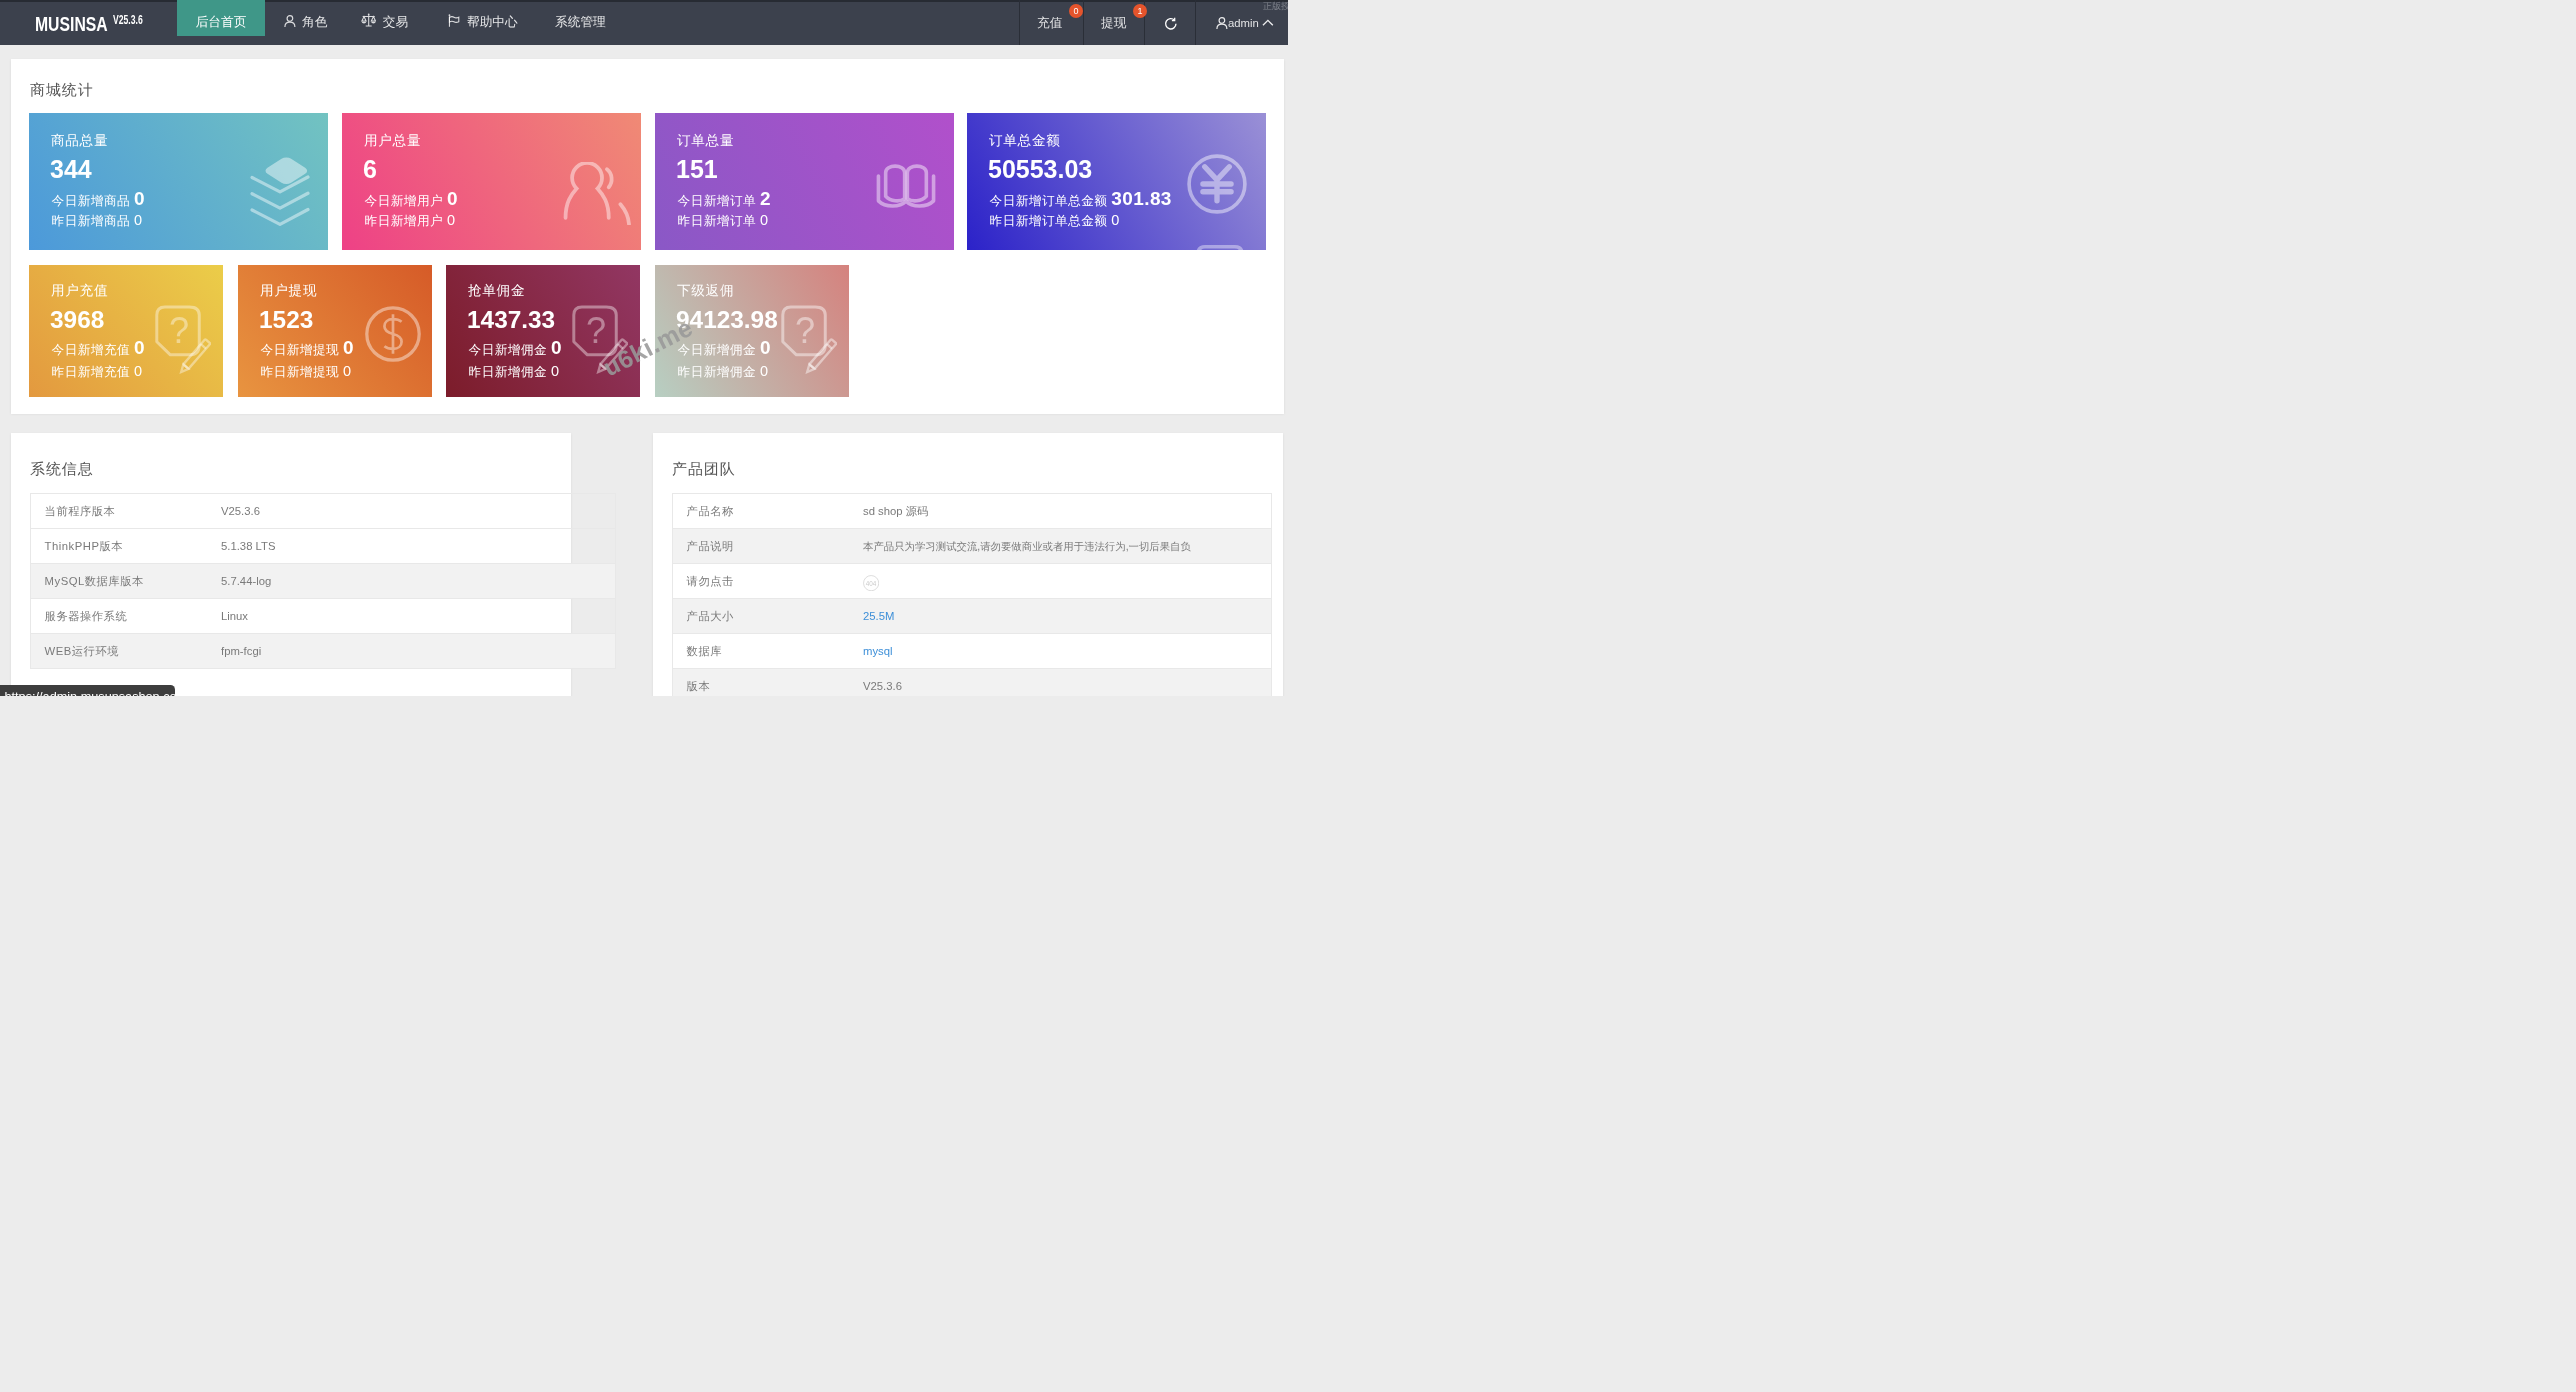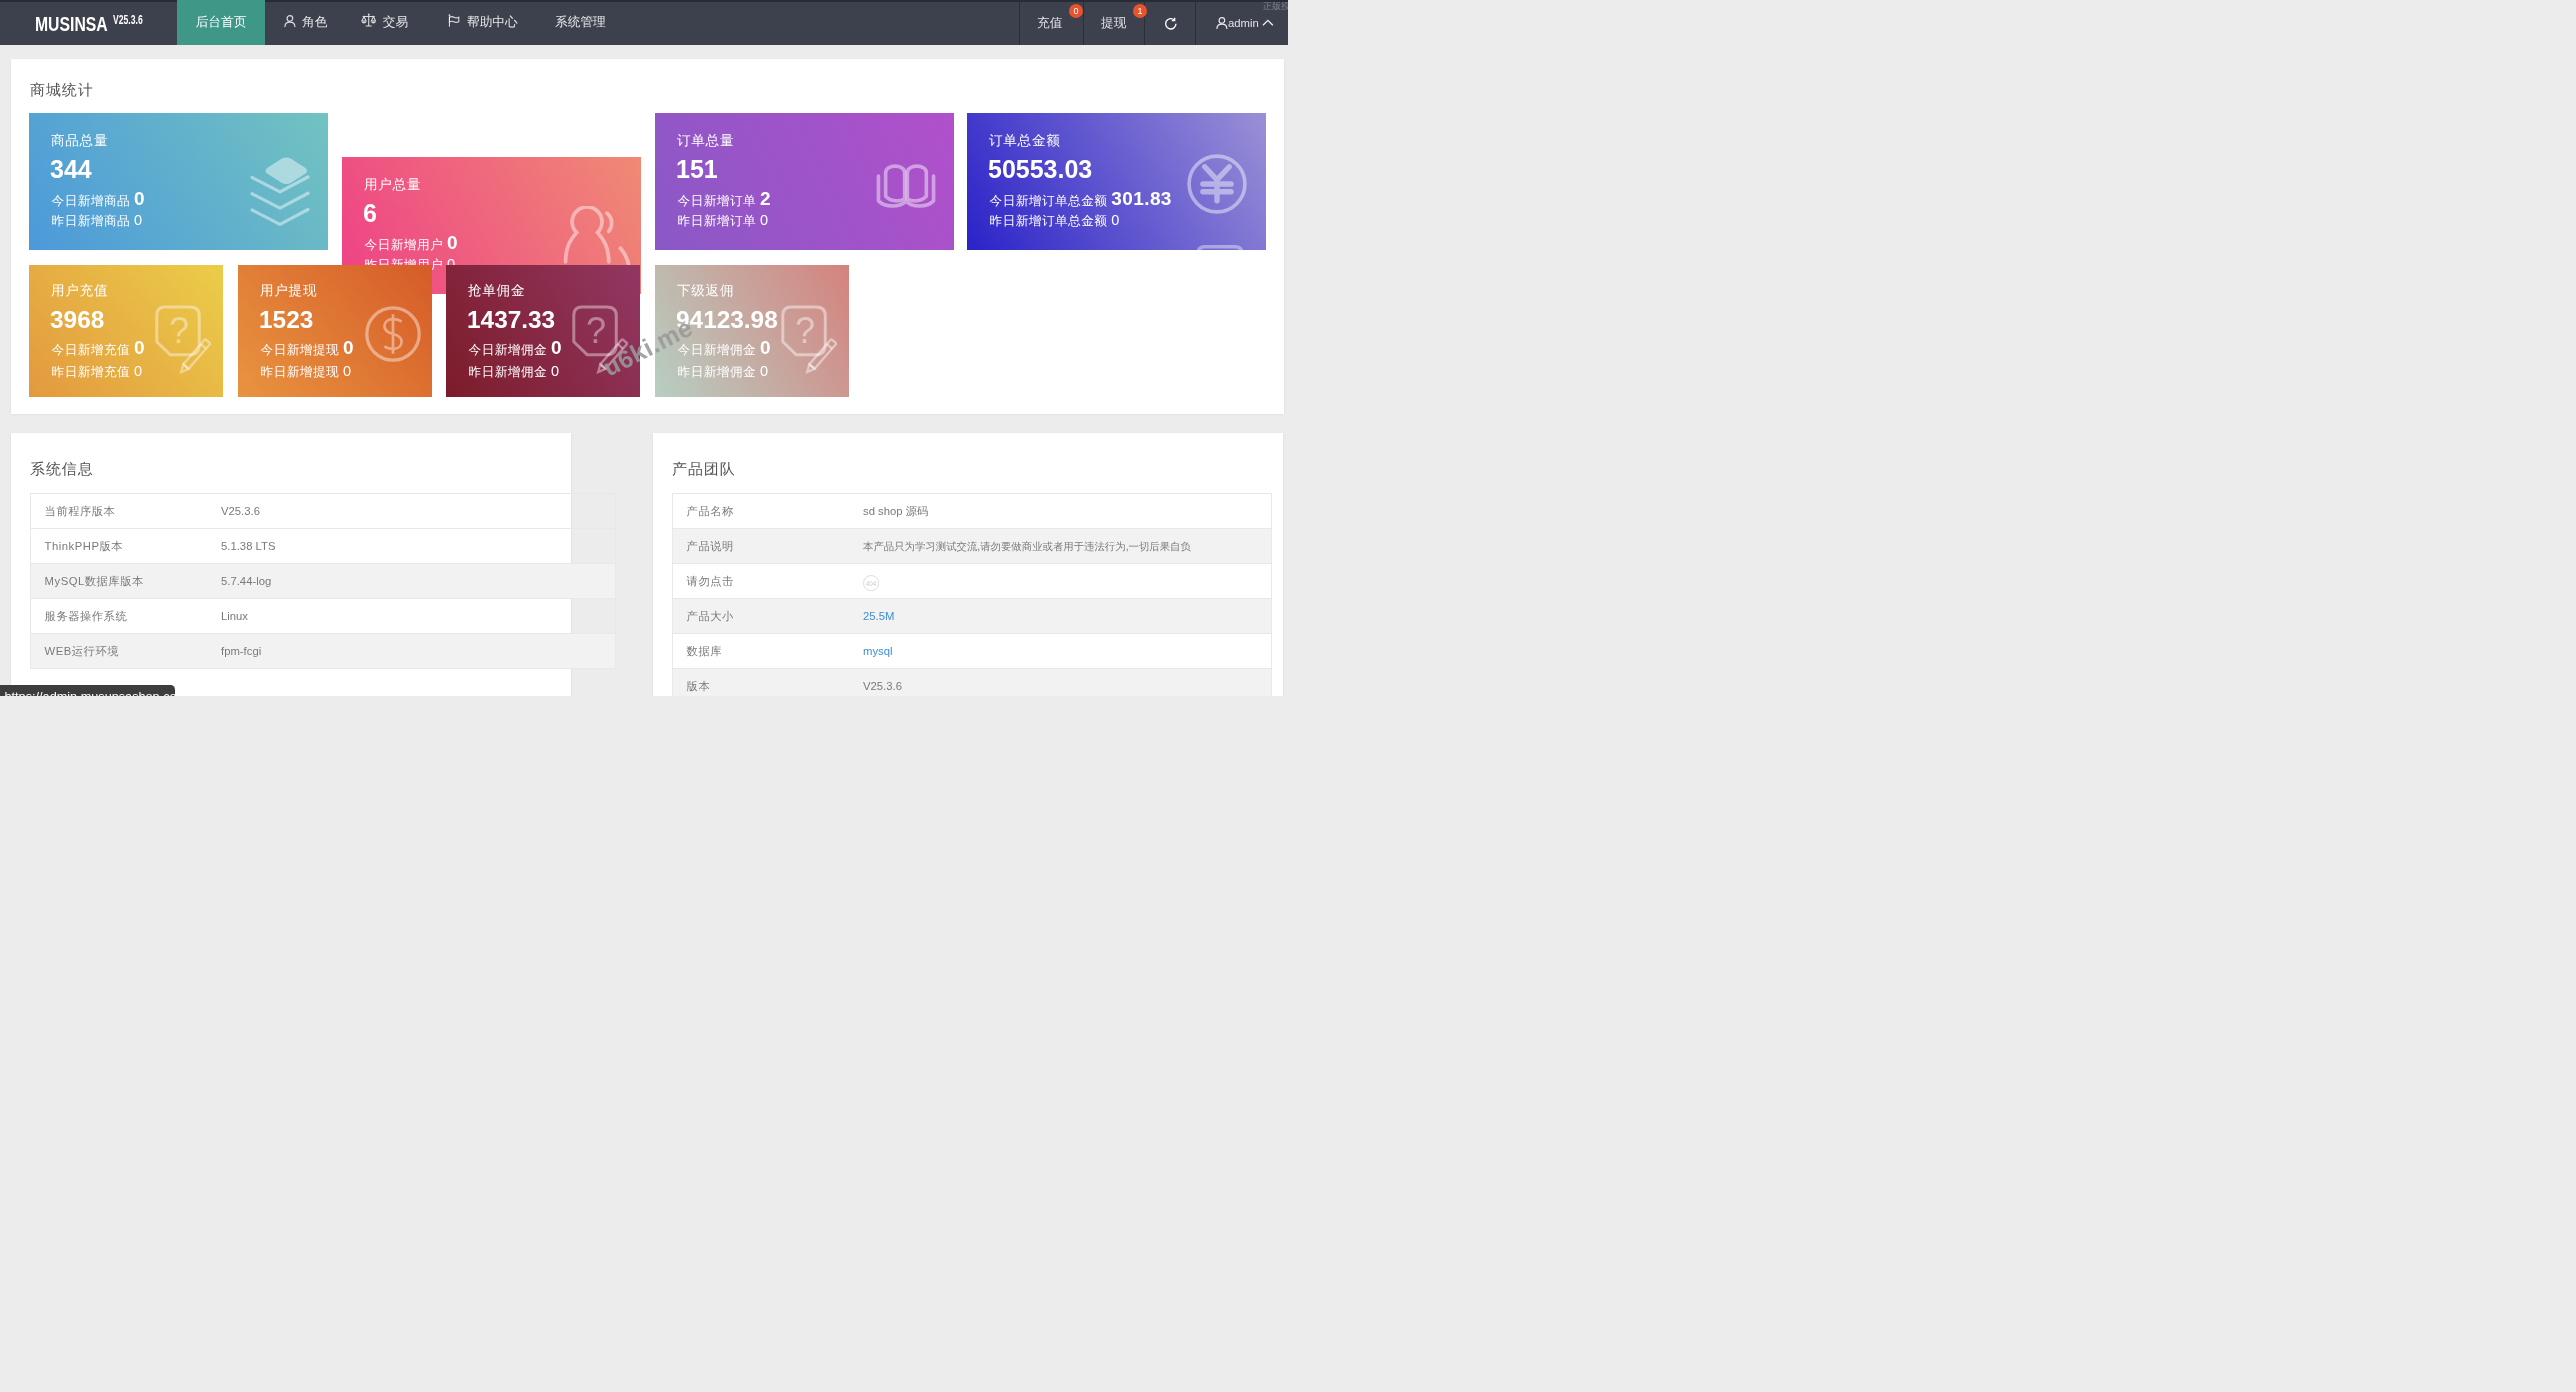--- a/index.html
+++ b/index.html
@@ -4,21 +4,21 @@
 <style>
 * { margin:0; padding:0; box-sizing:border-box; }
 html,body { width:1288px; height:696px; overflow:hidden; }
 body { font-family:"Liberation Sans",sans-serif; background:#ececec; position:relative; }
 
 
 .nav { position:absolute; left:0; top:0; width:1288px; height:45px; background:#3c414d; }
 .nav .topstrip { position:absolute; left:0; top:0; width:100%; height:1.8px; background:#272b33; }
 .logo { position:absolute; left:35px; top:11.8px; color:#fff; font-size:21px; font-weight:bold; transform:scaleX(.75); transform-origin:left center; white-space:nowrap; }
 .logover { position:absolute; left:113px; top:13px; color:#fff; font-size:12.7px; font-weight:bold; transform:scaleX(.68); transform-origin:left center; }
-.tab-active { position:absolute; left:177px; top:0; width:88px; height:45px; background:#3f9788; color:#fff; font-size:12.7px; text-align:center; line-height:45px; z-index:2; }
+.tab-active { position:absolute; left:177px; top:0; width:88px; height:36px; background:#3f9788; color:#fff; font-size:12.7px; text-align:center; line-height:45px; z-index:2; }
 .navitem { position:absolute; top:0; height:45px; line-height:45px; color:rgba(255,255,255,.88); font-size:12.7px; }
 .navitem svg { vertical-align:-1.8px; margin-right:6.3px; }
 .ndiv { position:absolute; top:0; width:0.9px; height:45px; background:#2a2e37; }
 .badge { position:absolute; top:3.6px; width:14px; height:14px; border-radius:50%; background:#e5542c; color:#fff; font-size:9px; text-align:center; line-height:14px; z-index:3; }
 .rtxt { position:absolute; top:0; height:45px; line-height:47px; color:rgba(255,255,255,.85); font-size:12.7px; }
 
 
 .panel { position:absolute; background:#fff; box-shadow:0 0.9px 2.7px rgba(0,0,0,.08); }
 #p1 { left:11px; top:59px; width:1273px; height:355px; }
 #p2 { left:11px; top:433px; width:560px; height:271px; }
@@ -35,21 +35,21 @@
 .card .l4 { position:absolute; left:22.6px; top:98px; font-size:12.7px; line-height:19px; letter-spacing:0.4px; }
 .card .bignum { font-size:19px; font-weight:bold; }
 .card .midnum { font-size:14.5px; }
 .row2 .lbl { top:16.7px; }
 .row2 .num { top:38px; font-size:24.4px; line-height:33px; }
 .row2 .l3 { top:73px; }
 .row2 .l4 { top:97px; }
 .cicon { position:absolute; opacity:1; }
 
 #c1 { left:18px; background:linear-gradient(57deg,#4c99da,#72c3c1); }
-#c2 { left:331px; background:linear-gradient(62deg,#ee4186,#f08a75);margin-top:44px; }
+#c2 { left:331px; background:linear-gradient(62deg,#ee4186,#f08a75); }
 #c3 { left:644px; background:linear-gradient(65deg,#8a58c6,#b150cb); }
 #c4 { left:956px; background:linear-gradient(60deg,#2b22c9,#9a90d6); }
 #c5 { left:18px; background:linear-gradient(50deg,#e3993f,#ebcd49); }
 #c6 { left:227px; background:linear-gradient(50deg,#e89440,#d65b28);padding-left:15px; }
 #c7 { left:435px; background:linear-gradient(60deg,#7c1c2a,#923763); }
 #c8 { left:644px; background:linear-gradient(60deg,#b7cfc2,#d5827e); }
 
 
 .tbl { position:absolute; left:19px; border:0.9px solid #e8e8e8; border-bottom:none; }
 .trow { position:relative; height:35px; border-bottom:0.9px solid #e8e8e8; font-size:11.3px; color:#7a7a7a; }

